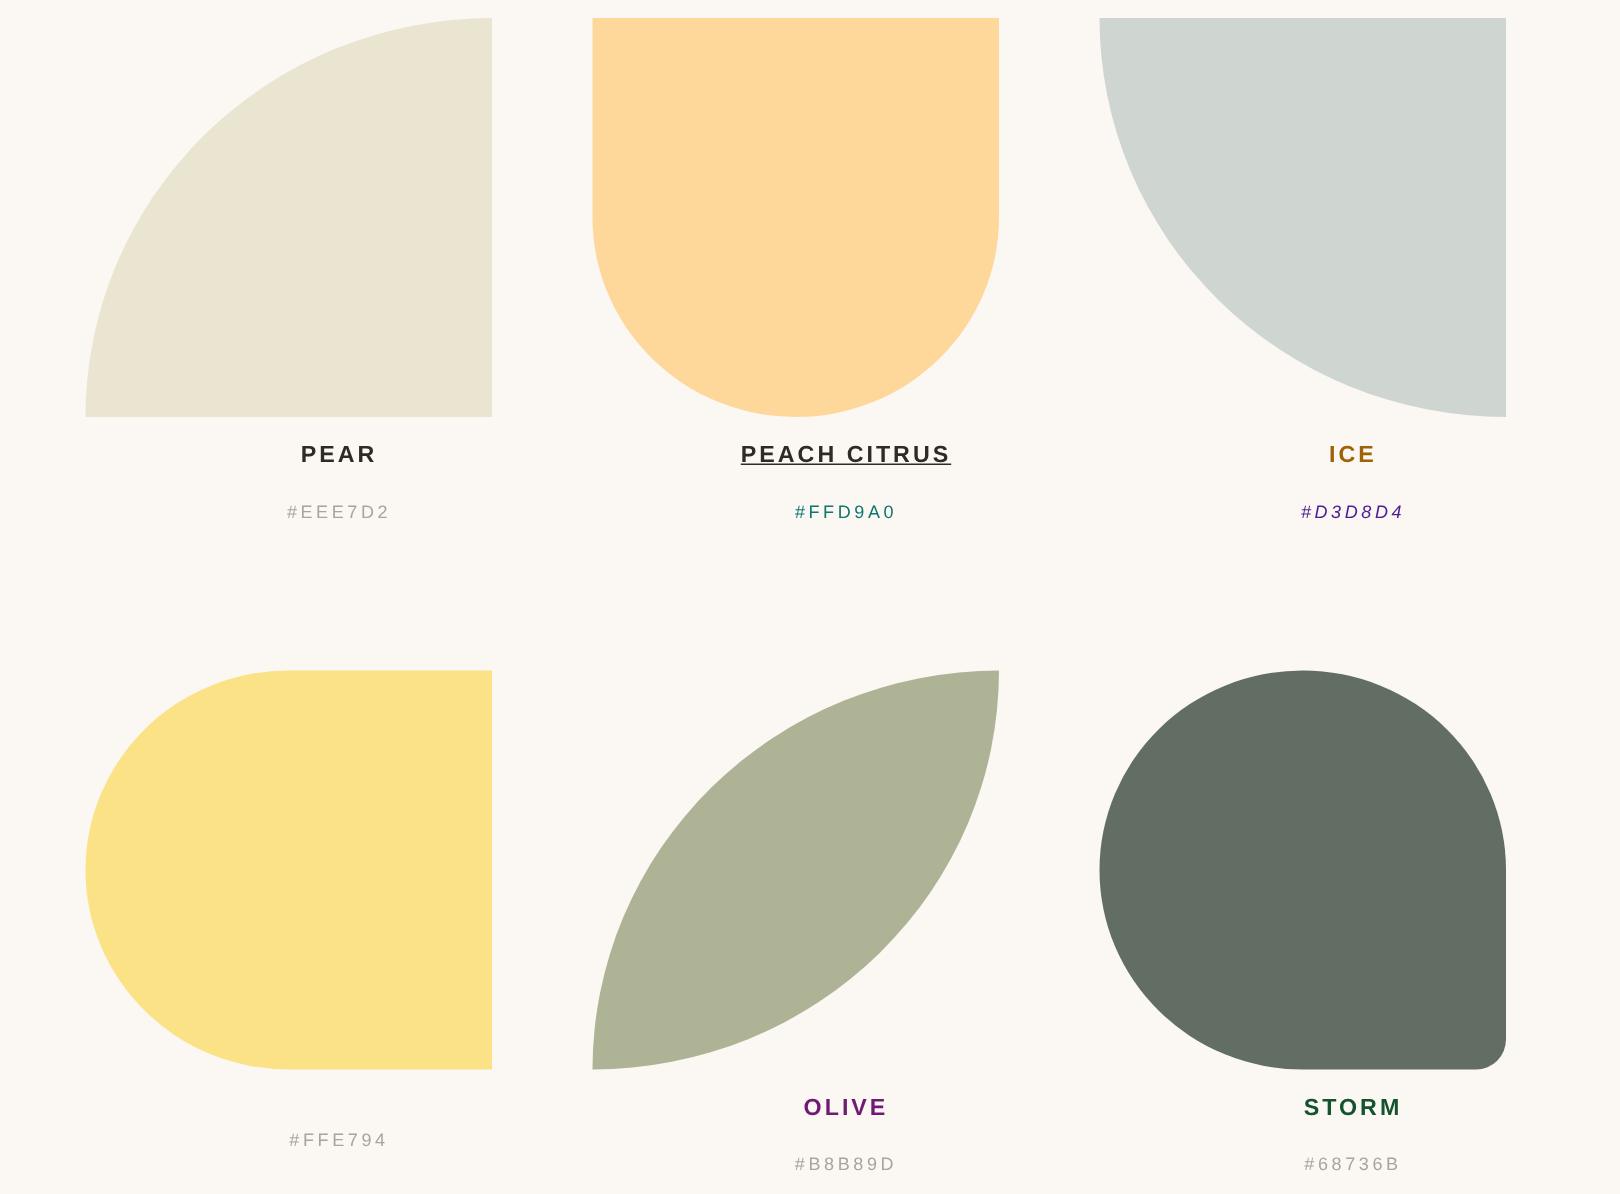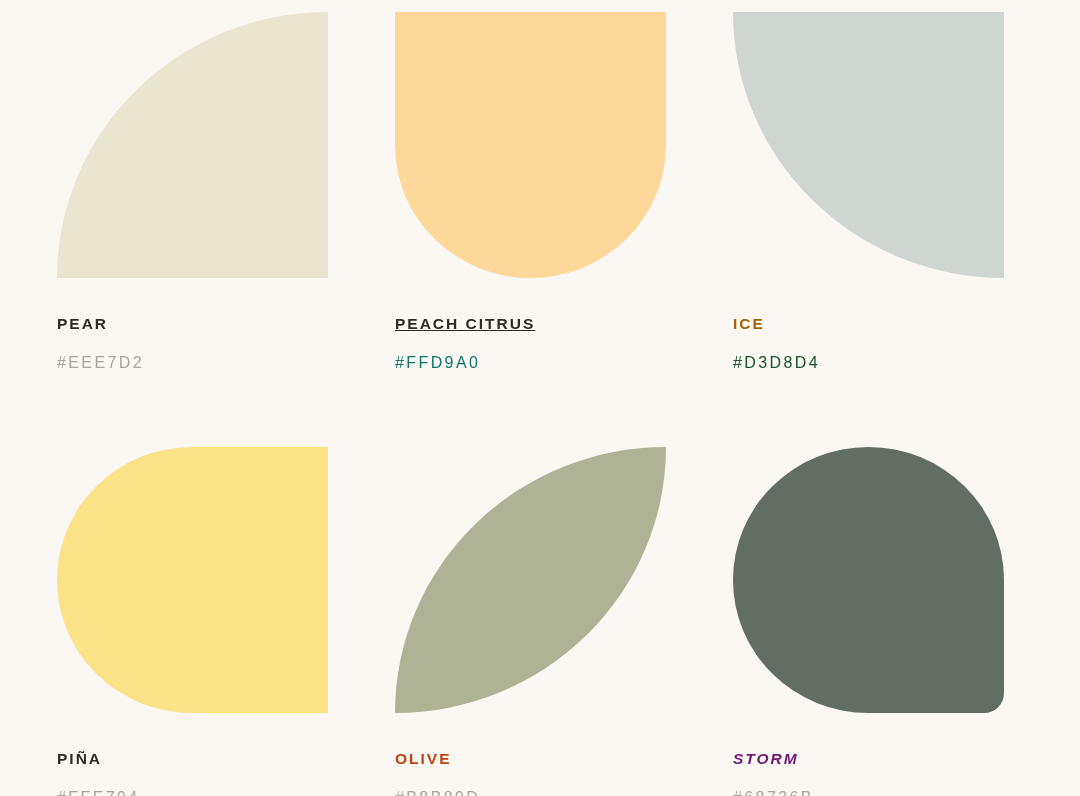--- a/index.html
+++ b/index.html
@@ -39,36 +39,37 @@
     box-sizing: border-box;
   }
 
   .swatch-shape {
     width: 271px;
     height: 266px;
     display: block;
   }
 
   .swatch-meta {
-    padding-top: 38px;
+    padding-top: 18px;
+    text-align: center;
   }
 
   .swatch-name {
     font-size: 15.5px;
     font-weight: 700;
     letter-spacing: 2.0px;
     color: #2e2a26;
     text-transform: uppercase;
     line-height: 1;
     margin: 0;
     white-space: nowrap;
   }
 
   .swatch-hex {
-    font-size: 16px;
+    font-size: 12px;
     font-weight: 400;
     letter-spacing: 2.4px;
     color: #a8a49e;
     line-height: 1;
     margin: 0;
     padding-top: 23px;
     text-transform: uppercase;
     white-space: nowrap;
   }
 
@@ -99,42 +100,41 @@
       <div class="swatch-meta">
         <p class="swatch-name" style="color: rgb(46, 42, 38); text-decoration: underline;">PEACH CITRUS</p>
         <p class="swatch-hex" style="color: #0f766e;">#FFD9A0</p>
       </div>
     </div>
 
     <div class="swatch-card">
       <div class="swatch-shape shape-quarter-bl" style="background:#CFD6D1;"></div>
       <div class="swatch-meta">
         <p class="swatch-name" style="color: #a16207;">ICE</p>
-        <p class="swatch-hex" style="color: #14532d;">#D3D8D4</p>
+        <p class="swatch-hex" style="color: #4c1d95; font-style: italic;">#D3D8D4</p>
       </div>
     </div>
 
     <div class="swatch-card">
       <div class="swatch-shape shape-arch-left" style="background:#FBE287;"></div>
       <div class="swatch-meta">
-        <p class="swatch-name" style="color: rgb(46, 42, 38);">PIÑA</p>
         <p class="swatch-hex" style="color: rgb(168, 164, 158);">#FFE794</p>
       </div>
     </div>
 
     <div class="swatch-card">
       <div class="swatch-shape shape-leaf" style="background:#AFB396;"></div>
       <div class="swatch-meta">
-        <p class="swatch-name" style="color: #c2410c;">OLIVE</p>
+        <p class="swatch-name" style="color: #701a75;">OLIVE</p>
         <p class="swatch-hex" style="color: rgb(168, 164, 158);">#B8B89D</p>
       </div>
     </div>
 
     <div class="swatch-card">
       <div class="swatch-shape shape-blob" style="background:#626E64;"></div>
       <div class="swatch-meta">
-        <p class="swatch-name" style="color: #701a75; font-style: italic;">STORM</p>
+        <p class="swatch-name" style="color: #14532d;">STORM</p>
         <p class="swatch-hex" style="color: rgb(168, 164, 158);">#68736B</p>
       </div>
     </div>
 
   </div>
 </div>
 
 </body></html>

